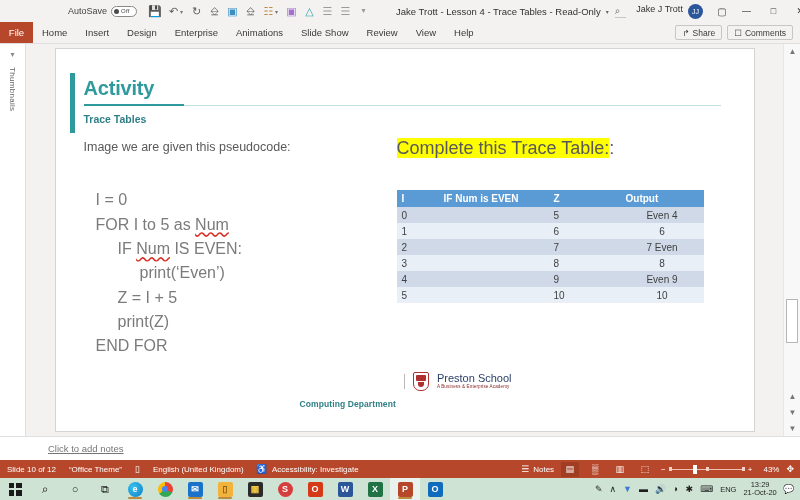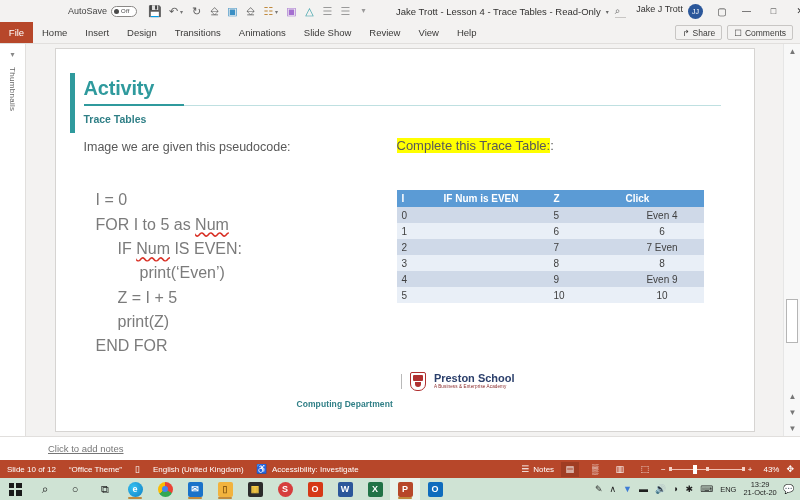--- a/index.html
+++ b/index.html
@@ -145,21 +145,21 @@
   }
   .code .ind1 { padding-left: 22px; }
   .code .ind2 { padding-left: 44px; }
   .squiggle {
     text-decoration: underline wavy #d93025;
     text-underline-offset: 2px;
   }
 
   .prompt-right {
     position: absolute; left: 341px; top: 89px;
-    font-size: 13px; color: #595959;
+    font-size: 18px; color: #595959;
   }
   .hl { background: #ffff00; }
 
   .trace-table {
     position: absolute; left: 341px; top: 141px;
     width: 307px; border-collapse: collapse;
     font-size: 10px; table-layout: fixed;
   }
   .trace-table th {
     background: #5b9bd5; color: #ffffff; font-weight: bold;
@@ -192,21 +192,21 @@
   }
   .crest::before {
     content: ""; position: absolute; top: 2px; left: 2px; right: 2px; height: 6px;
     background: #b03030; border-radius: 1px;
   }
   .crest::after {
     content: ""; position: absolute; bottom: 3px; left: 4px; right: 4px; height: 5px;
     background: #b03030; border-radius: 0 0 4px 4px;
   }
   .school-block { display: flex; flex-direction: column; line-height: 1.05; }
-  .school-name { font-size: 11px; color: #2b3f6b; font-weight: bold; }
+  .school-name { font-size: 11px; color: #2b3f6b; font-weight: normal; }
   .school-tag { font-size: 4.6px; color: #8a2b2b; letter-spacing: .1px; }
 
   
   .vscroll {
     position: absolute; right: 0; top: 0; width: 17px; height: 392px;
     background: #f8f8f8; border-left: 1px solid #e6e6e6;
   }
   .vthumb {
     position: absolute; left: 2px; top: 255px; width: 12px; height: 44px;
     background: #ffffff; border: 1px solid #b5b5b5;
@@ -324,21 +324,21 @@
       <span class="wbtn">□</span>
       <span class="wbtn">✕</span>
     </div>
   </div>
 
   <div class="ribbon">
     <div class="file-tab">File</div>
     <div class="tab">Home</div>
     <div class="tab">Insert</div>
     <div class="tab">Design</div>
-    <div class="tab">Transitions</div>
+    <div class="tab">Enterprise</div>
     <div class="tab">Animations</div>
     <div class="tab">Slide Show</div>
     <div class="tab">Review</div>
     <div class="tab">View</div>
     <div class="tab">Help</div>
     <div class="ribbon-right">
       <div class="rbtn">
         <span>↱</span>
         <span>Share</span>
       </div>
@@ -378,21 +378,21 @@
         </div>
 
         <div class="prompt-right"><span class="hl">Complete this Trace Table:</span>:</div>
 
         <table class="trace-table">
           <thead>
             <tr>
               <th class="col-i">I</th>
               <th class="col-cond">IF Num is EVEN</th>
               <th class="col-z">Z</th>
-              <th class="col-out">Click</th>
+              <th class="col-out">Output</th>
             </tr>
           </thead>
           <tbody>
             <tr class="odd">
               <td>0</td>
               <td></td>
               <td>5</td>
               <td class="cell-out">Even  4</td>
             </tr>
             <tr class="even">

